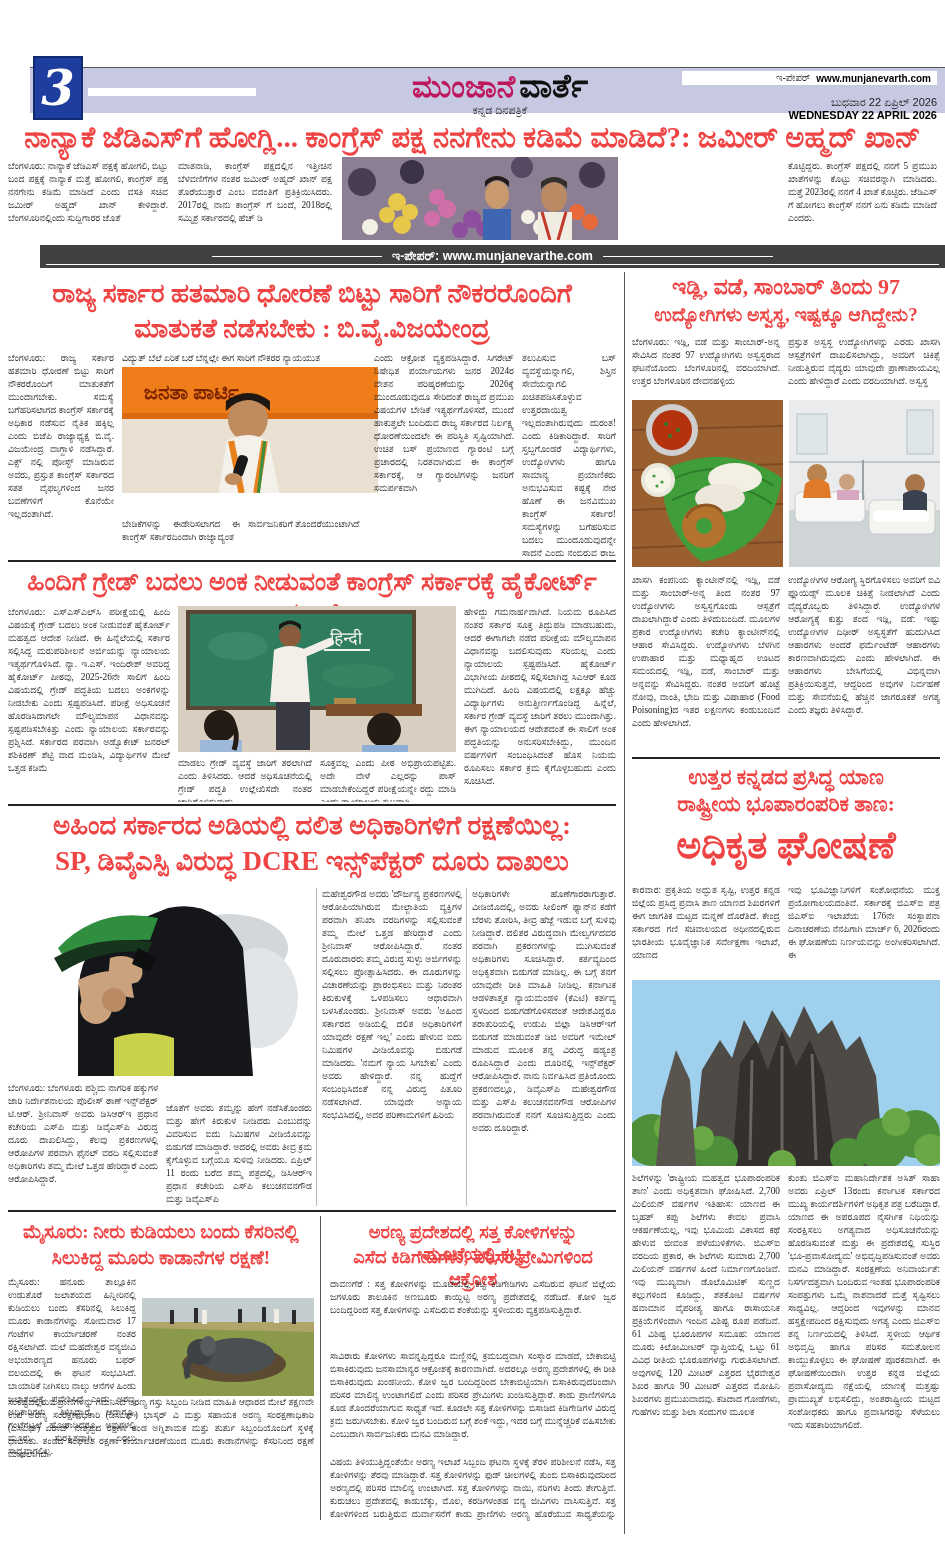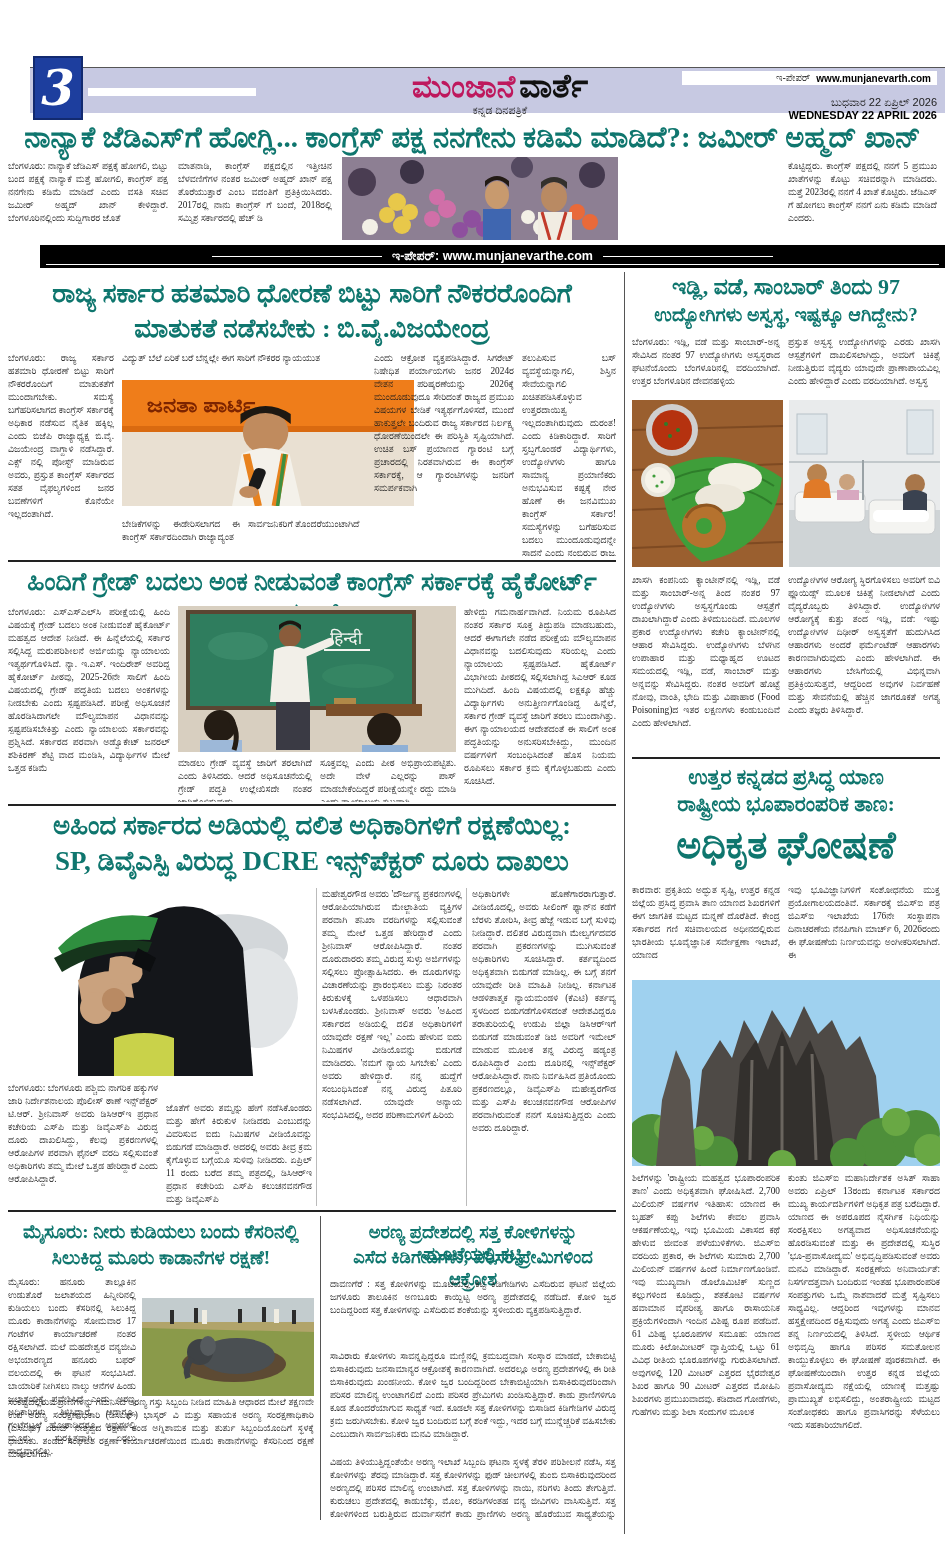--- a/index.html
+++ b/index.html
@@ -16,29 +16,29 @@
   .mast-title{left:290px;top:70px;width:420px;text-align:center;line-height:1;}
   .mast-title .red{color:#be185d;font-size:31px;font-weight:800;}
   .mast-title .blk{color:#111;font-size:33px;font-weight:800;}
   .mast-sub{font-size:11px;color:#222;margin-top:2px;}
   .mast-right{right:8px;top:71px;width:255px;text-align:right;font-family:"Liberation Sans",sans-serif;}
   .epaper-box{background:#fff;padding:1px 6px;font-size:10px;display:flex;justify-content:flex-end;gap:6px;align-items:center;}
   .epaper-box .url{font-weight:bold;color:#000;}
   .date-kn{font-size:11px;color:#222;margin-top:11px;}
   .date-en{font-size:11px;font-weight:bold;color:#000;}
   
-  .headline{font-weight:800;color:#0f766e;line-height:1.22;}
+  .headline{font-weight:800;color:#ef4444;line-height:1.22;}
   .col{font-size:9.3px;line-height:1.4;text-align:justify;overflow:hidden;color:#1b1b1b;}
   .hr{background:#222;height:2px;}
   .vr{background:#555;width:1px;}
   .vr-light{background:#bbb;width:1px;}
   .photo{overflow:hidden;background:#ddd;}
   .photo svg{display:block;width:100%;height:100%;}
   
-  .banner{left:40px;top:245px;width:905px;height:23px;background:#000000;color:#fff;
+  .banner{left:40px;top:245px;width:905px;height:23px;background:#404040;color:#fff;
           display:flex;align-items:center;justify-content:center;gap:10px;font-size:12.5px;font-weight:bold;
           font-family:"Liberation Sans",sans-serif;}
   .banner .line{height:1px;background:#fff;width:170px;}
   .banner .underline{position:absolute;left:6px;right:6px;bottom:3px;height:1px;background:#fff;}
 </style>
 </head>
 <body>
 
 <div id="page">
 
@@ -111,21 +111,21 @@
     <span>ಇ-ಪೇಪರ್: www.munjanevarthe.com</span>
     <div class="line"></div>
     <div class="underline"></div>
   </div>
 
   <div class="abs vr" style="left:624px;top:272px;height:1262px;"></div>
 
   <div class="abs headline" style="left:8px;top:276px;width:608px;font-size:26px;text-align:center;line-height:1.35;">ರಾಜ್ಯ ಸರ್ಕಾರ ಹತಮಾರಿ ಧೋರಣೆ ಬಿಟ್ಟು ಸಾರಿಗೆ ನೌಕರರೊಂದಿಗೆ ಮಾತುಕತೆ ನಡೆಸಬೇಕು : ಬಿ.ವೈ.ವಿಜಯೇಂದ್ರ</div>
   <div class="abs col" style="left:8px;top:352px;width:106px;height:204px;">ಬೆಂಗಳೂರು: ರಾಜ್ಯ ಸರ್ಕಾರ ಹತಮಾರಿ ಧೋರಣೆ ಬಿಟ್ಟು ಸಾರಿಗೆ ನೌಕರರೊಂದಿಗೆ ಮಾತುಕತೆಗೆ ಮುಂದಾಗಬೇಕು. ಸಮಸ್ಯೆ ಬಗೆಹರಿಸಲಾಗದ ಕಾಂಗ್ರೆಸ್ ಸರ್ಕಾರಕ್ಕೆ ಅಧಿಕಾರ ನಡೆಸುವ ನೈತಿಕ ಹಕ್ಕಿಲ್ಲ ಎಂದು ಬಿಜೆಪಿ ರಾಜ್ಯಾಧ್ಯಕ್ಷ ಬಿ.ವೈ. ವಿಜಯೇಂದ್ರ ವಾಗ್ದಾಳಿ ನಡೆಸಿದ್ದಾರೆ. ಎಕ್ಸ್ ನಲ್ಲಿ ಪೋಸ್ಟ್ ಮಾಡಿರುವ ಅವರು, ಪ್ರಸ್ತುತ ಕಾಂಗ್ರೆಸ್ ಸರ್ಕಾರದ ಸತತ ವೈಫಲ್ಯಗಳಿಂದ ಜನರ ಬವಣೆಗಳಿಗೆ ಕೊನೆಯೇ ಇಲ್ಲದಂತಾಗಿದೆ.</div>
   <div class="abs col" style="left:122px;top:352px;width:244px;height:34px;">ವಿದ್ಯುತ್ ಬೆಲೆ ಏರಿಕೆ ಬರೆ ಬೆನ್ನಲ್ಲೇ ಈಗ ಸಾರಿಗೆ ನೌಕರರ ನ್ಯಾಯಯುತ</div>
-  <div class="abs photo" style="left:122px;top:380px;width:292px;height:126px;">
+  <div class="abs photo" style="left:122px;top:367px;width:256px;height:126px;">
     <svg viewBox="0 0 244 126" preserveAspectRatio="none">
       <rect width="244" height="126" fill="#e9e0d2"></rect>
       <rect width="244" height="46" fill="#ef7d1a"></rect>
       <rect y="46" width="244" height="6" fill="#d96a10"></rect>
       <text x="66" y="32" font-size="20" font-weight="bold" fill="#7c2400" text-anchor="middle" font-family="Liberation Serif,serif">ಜನತಾ ಪಾರ್ಟಿ</text>
       <ellipse cx="120" cy="52" rx="19" ry="22" fill="#c08b5e"></ellipse>
       <path d="M99 44 q21 -22 42 0 l0 -10 q-21 -16 -42 0 z" fill="#1d1812"></path>
       <path d="M92 126 l8 -52 q20 -12 40 0 l10 52 z" fill="#f4f1ea"></path>
       <path d="M104 74 l10 52 M136 74 l-8 52" stroke="#e8821e" stroke-width="6" fill="none"></path>
       <path d="M136 74 l-6 52" stroke="#3f8f3f" stroke-width="3" fill="none"></path>

